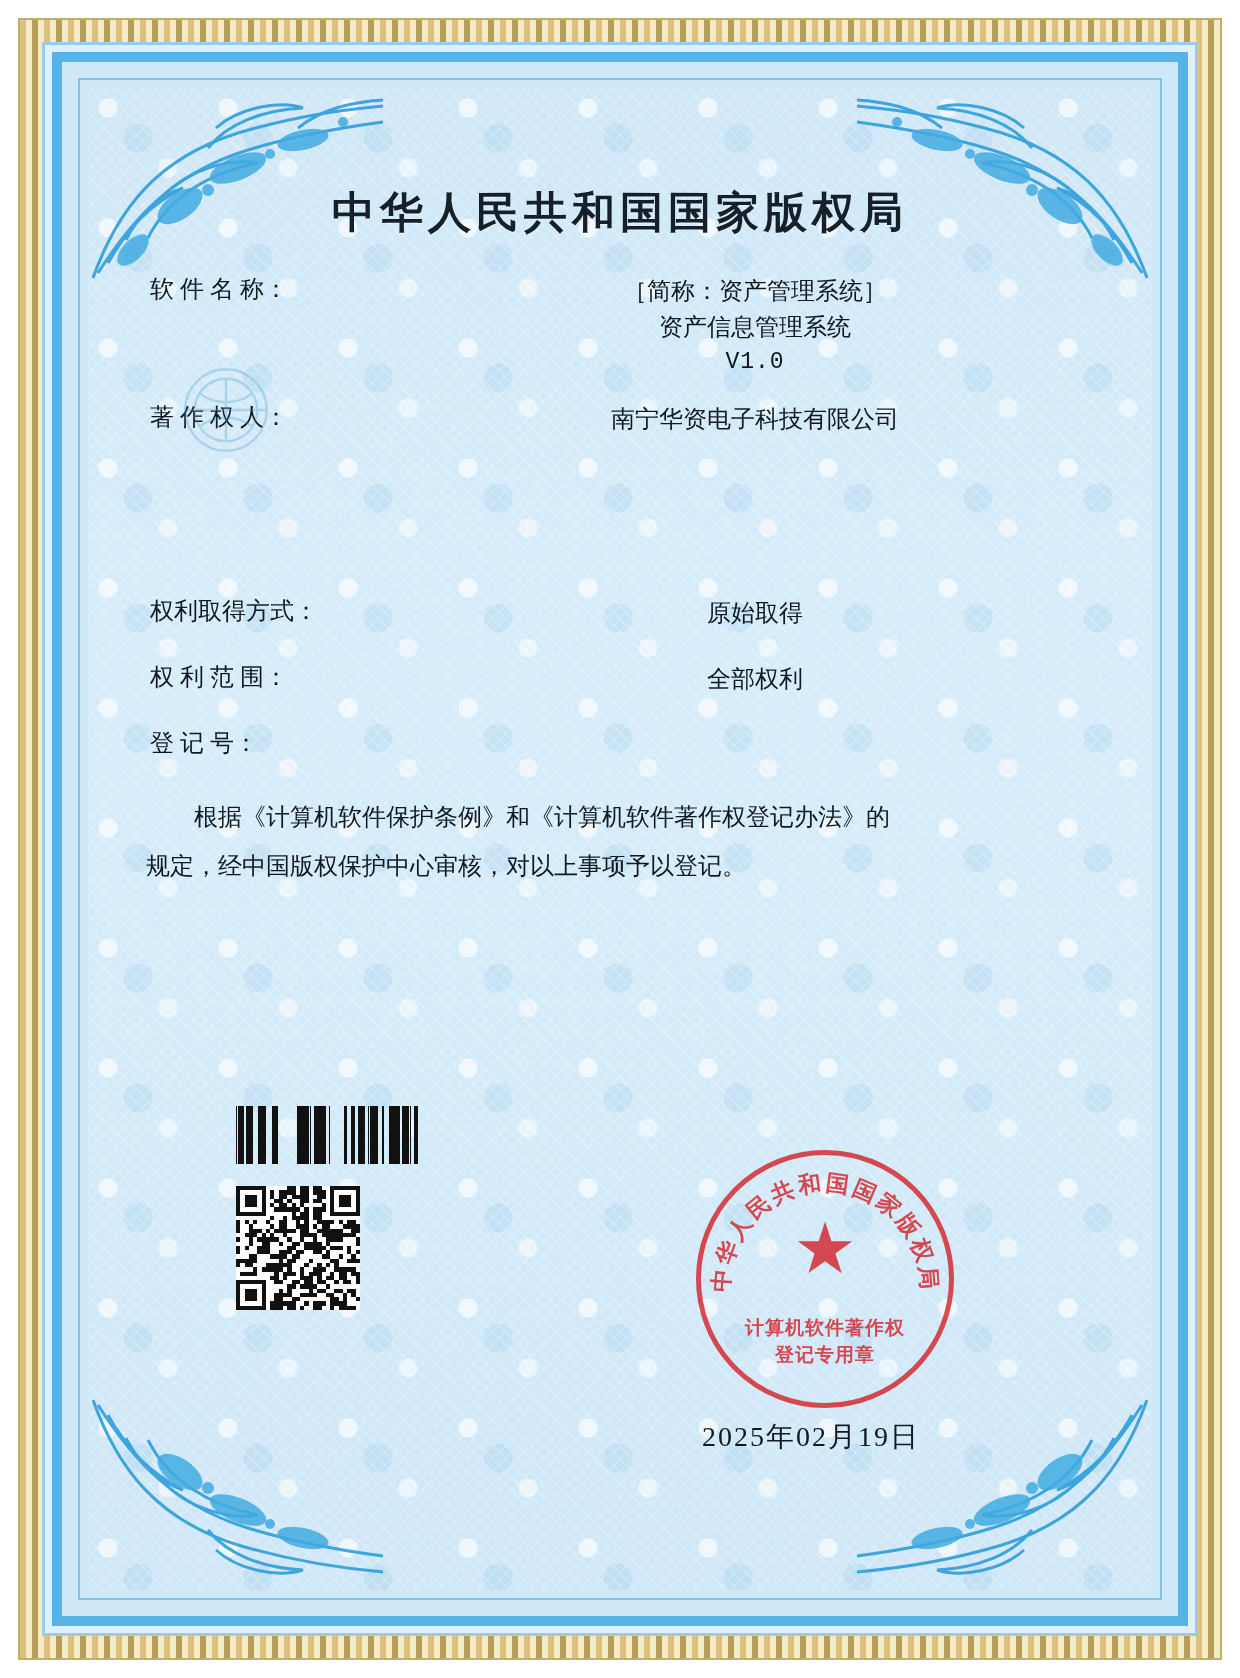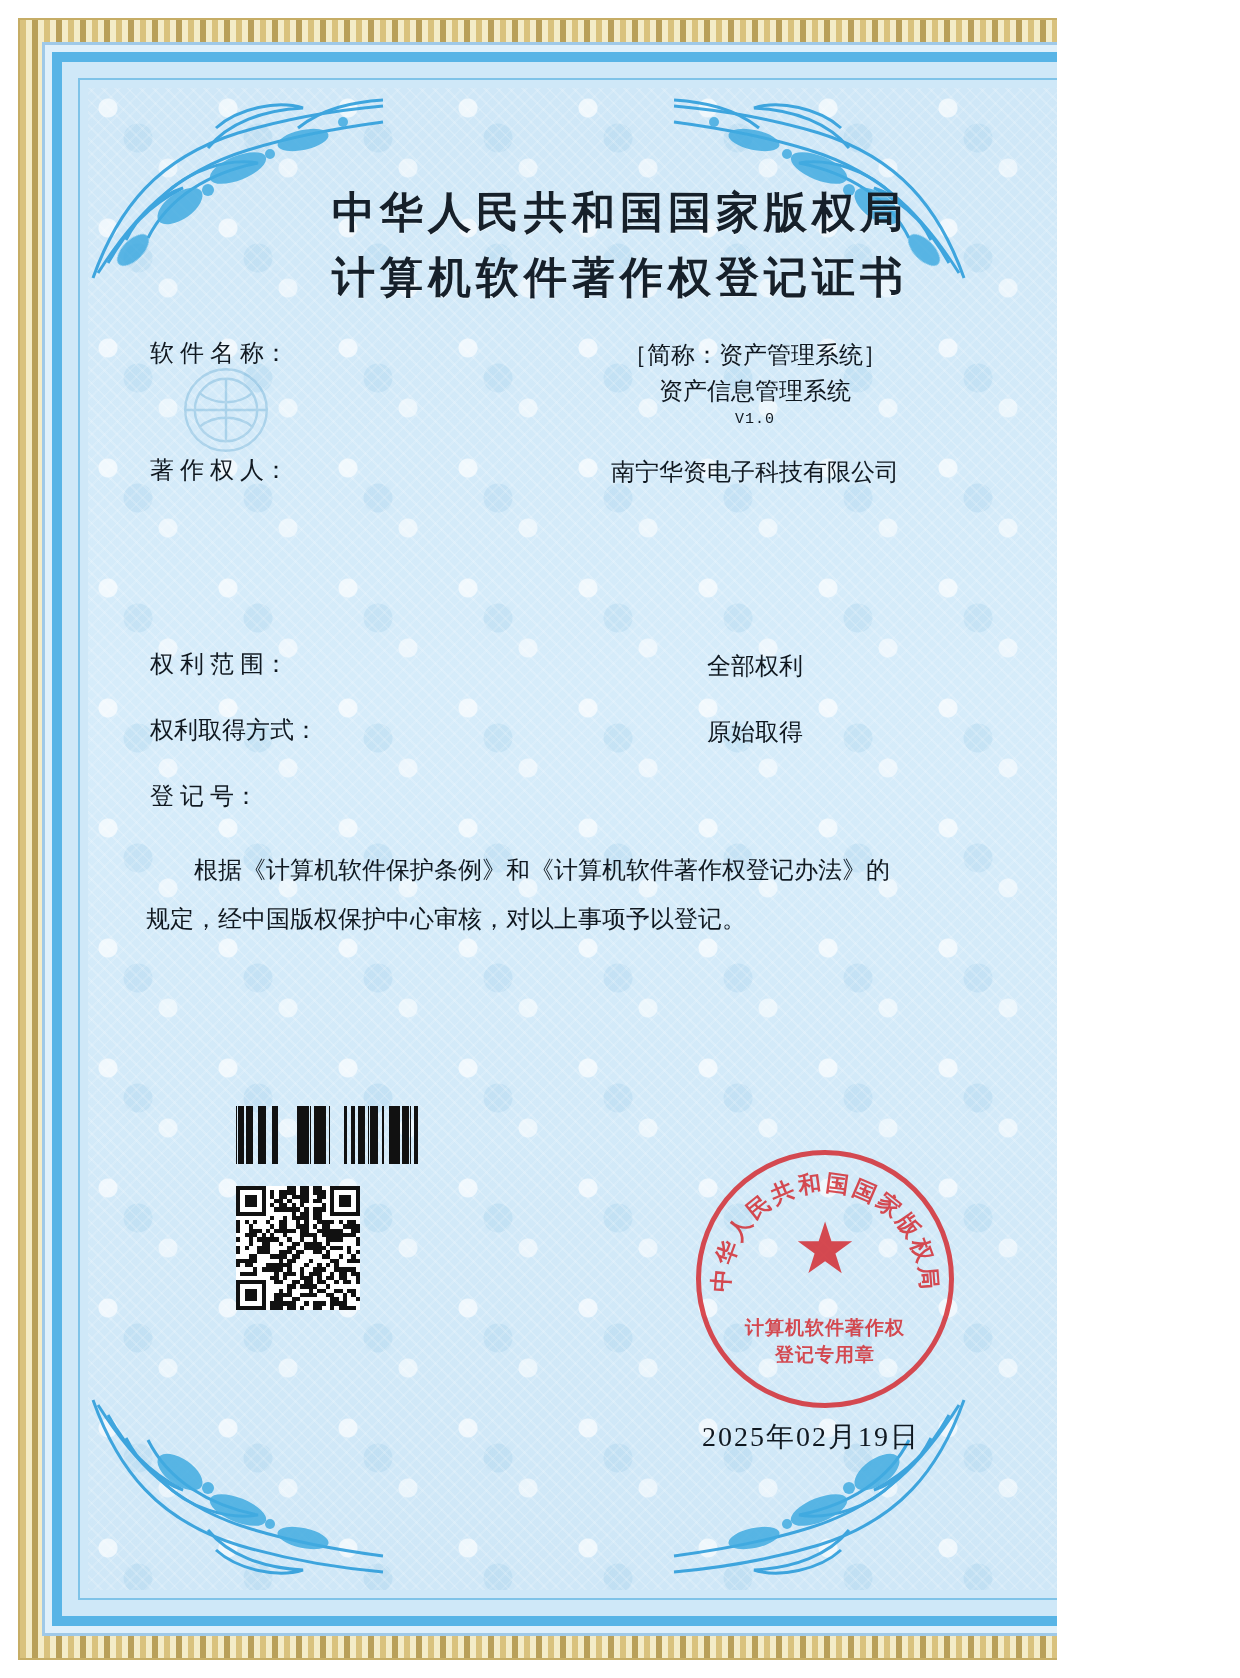--- a/index.html
+++ b/index.html
@@ -5,21 +5,21 @@
   html, body {
     margin: 0;
     padding: 0;
     background: #ffffff;
   }
   body {
     font-family: "Liberation Serif", "DejaVu Serif", serif;
   }
   .page {
     position: relative;
-    width: 1057px;
+    width: 1240px;
     height: 1678px;
     overflow: hidden;
     background: #ffffff;
   }
 
   
   .frame-outer {
     position: absolute;
     left: 18px; top: 18px;
     width: 1204px; height: 1642px;
@@ -139,21 +139,21 @@
     flex: 0 0 208px;
     letter-spacing: 0px;
     display: flex;
     justify-content: space-between;
   }
   .row .val {
     flex: 1;
     line-height: 1.5;
   }
   .val .sub { display: block; }
-  .val .mono { font-family: "Liberation Mono", "DejaVu Sans Mono", monospace; font-size: 15px; letter-spacing: 1px; }
+  .val .mono { font-family: "Liberation Mono", "DejaVu Sans Mono", monospace; font-size: 23px; letter-spacing: 1px; }
 
   .gap-block { height: 128px; }
 
   .row2 { margin-bottom: 30px; }
 
   .statement {
     margin-top: 34px;
     padding: 0 46px 0 58px;
     font-size: 24px;
     line-height: 2.05;
@@ -345,21 +345,20 @@
           <circle cx="50" cy="50" r="26"></circle>
           <path d="M16 50 H84 M50 24 V76"></path>
           <path d="M28 36 C 40 46, 60 46, 72 36"></path>
           <path d="M28 64 C 40 54, 60 54, 72 64"></path>
         </g>
       </svg>
     </div>
 
     <div class="title-block">
       <div class="title-line">中华人民共和国国家版权局</div>
-      <div class="title-line">计算机软件著作权登记证书</div>
     </div>
 
 
     <div class="field-rows">
 
       <div class="row">
         <div class="key">软 件 名 称：</div>
         <div class="val">
           <span class="sub">［简称：资产管理系统］</span>
           <span class="sub">资产信息管理系统</span>
@@ -368,27 +367,27 @@
       </div>
 
       <div class="row row2">
         <div class="key">著 作 权 人：</div>
         <div class="val">南宁华资电子科技有限公司</div>
       </div>
 
       <div class="gap-block"></div>
 
       <div class="row row2">
+        <div class="key">权利取得方式：</div>
+        <div class="val">原始取得</div>
+      </div>
+
+      <div class="row row2">
         <div class="key">权 利 范 围：</div>
         <div class="val">全部权利</div>
-      </div>
-
-      <div class="row row2">
-        <div class="key">权利取得方式：</div>
-        <div class="val">原始取得</div>
       </div>
 
       <div class="row row2">
         <div class="key">登 记 号：</div>
       </div>
 
     </div>
 
     <div class="statement">
       <div><span class="indent"></span><span>根据《计算机软件保护条例》和《计算机软件著作权登记办法》的</span></div>

